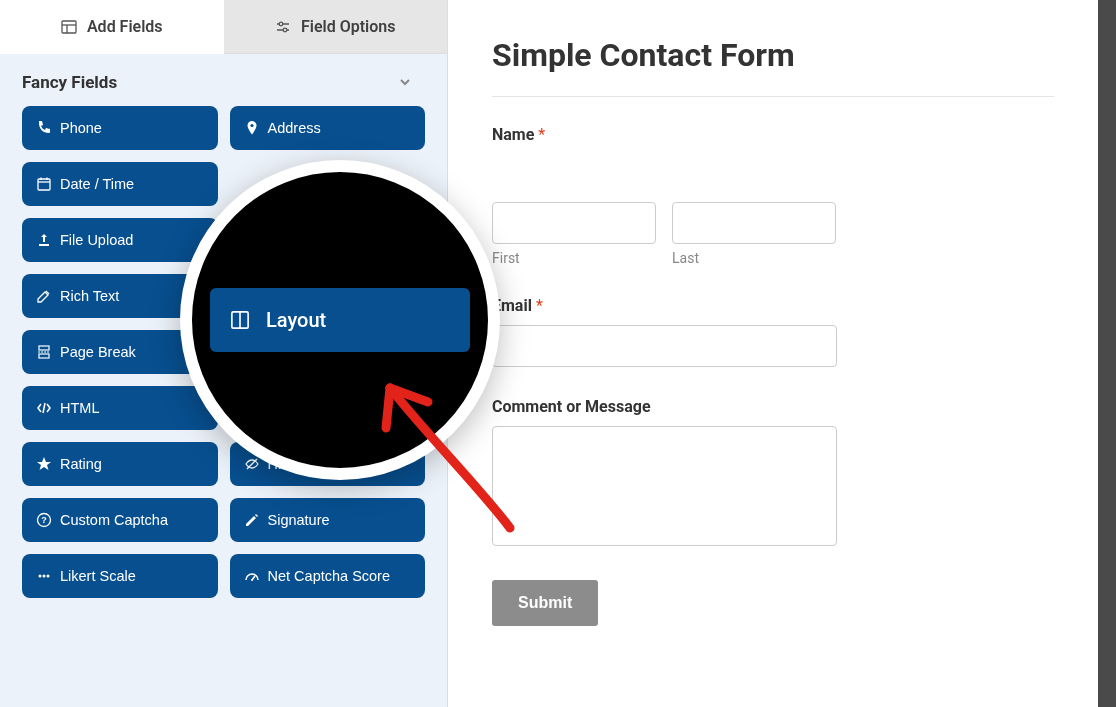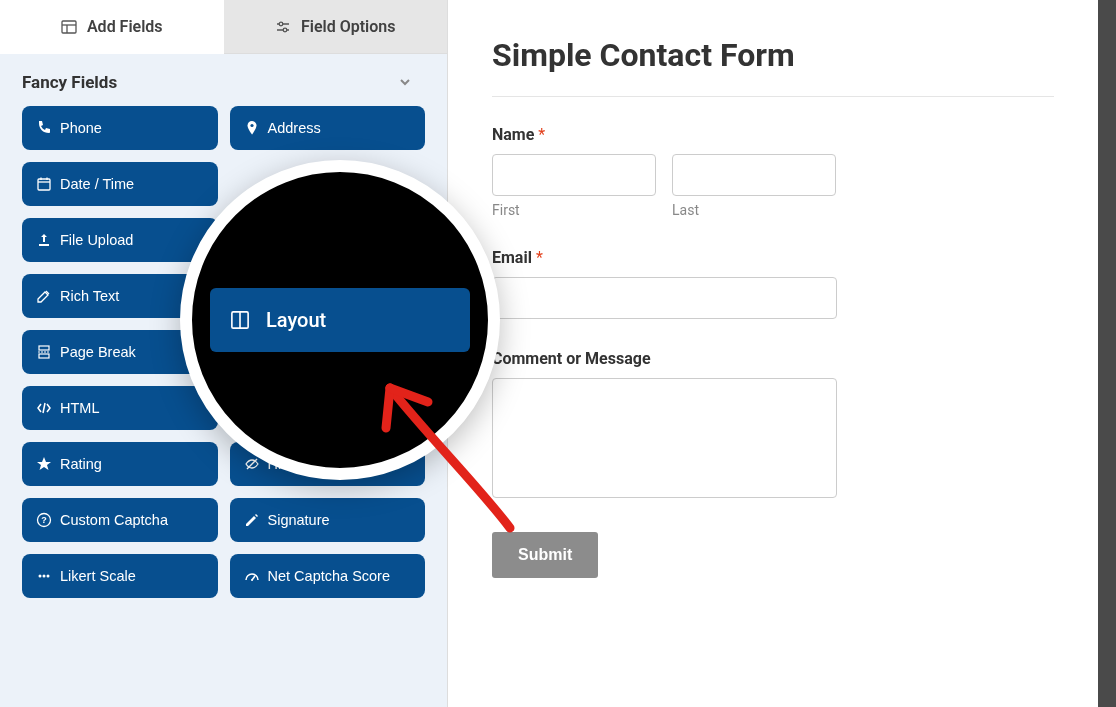--- a/index.html
+++ b/index.html
@@ -100,21 +100,21 @@
   .form-field { margin-bottom: 30px; }
   .form-label {
     font-size: 16px;
     font-weight: 700;
     color: #333;
     display: block;
     margin-bottom: 10px;
   }
   .required { color: #e2401c; font-weight: 400; }
   .name-row { display: flex; gap: 16px; }
-  .name-col { flex: 0 0 164px; }
+  .name-col { flex: 0 0 164px; margin-top: 48px; }
   .text-input {
     width: 100%;
     height: 42px;
     border: 1px solid #ccc;
     border-radius: 4px;
     padding: 0 10px;
     font-size: 15px;
   }
   .sub-label {
     font-size: 14px;

